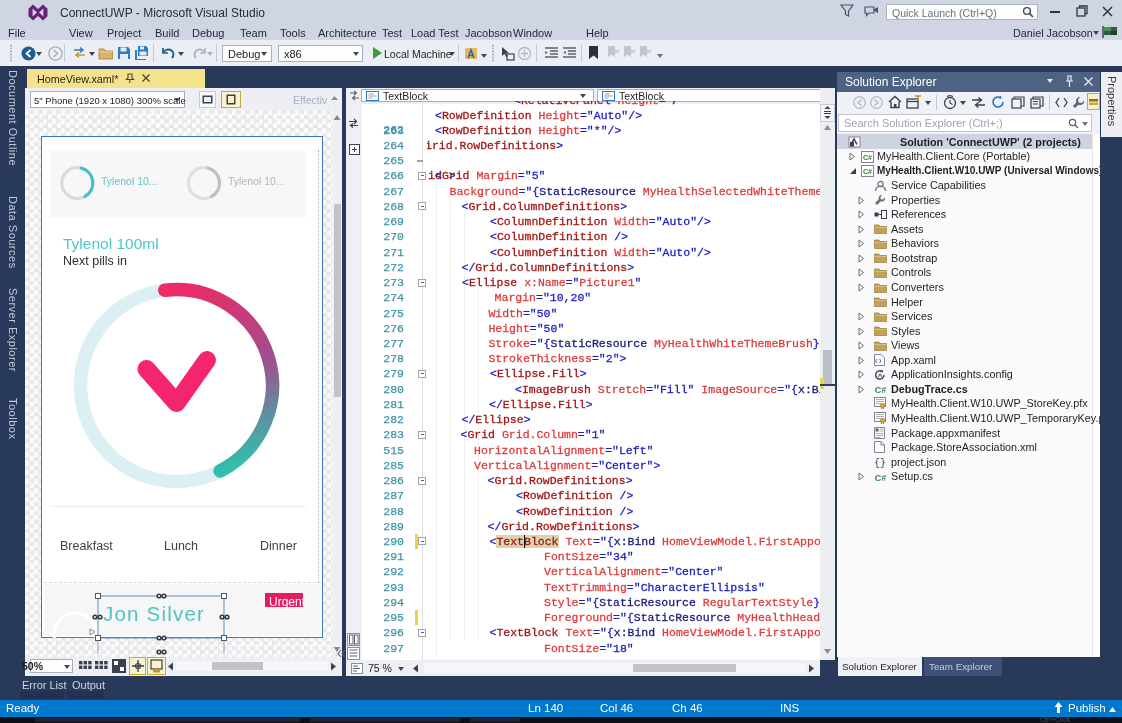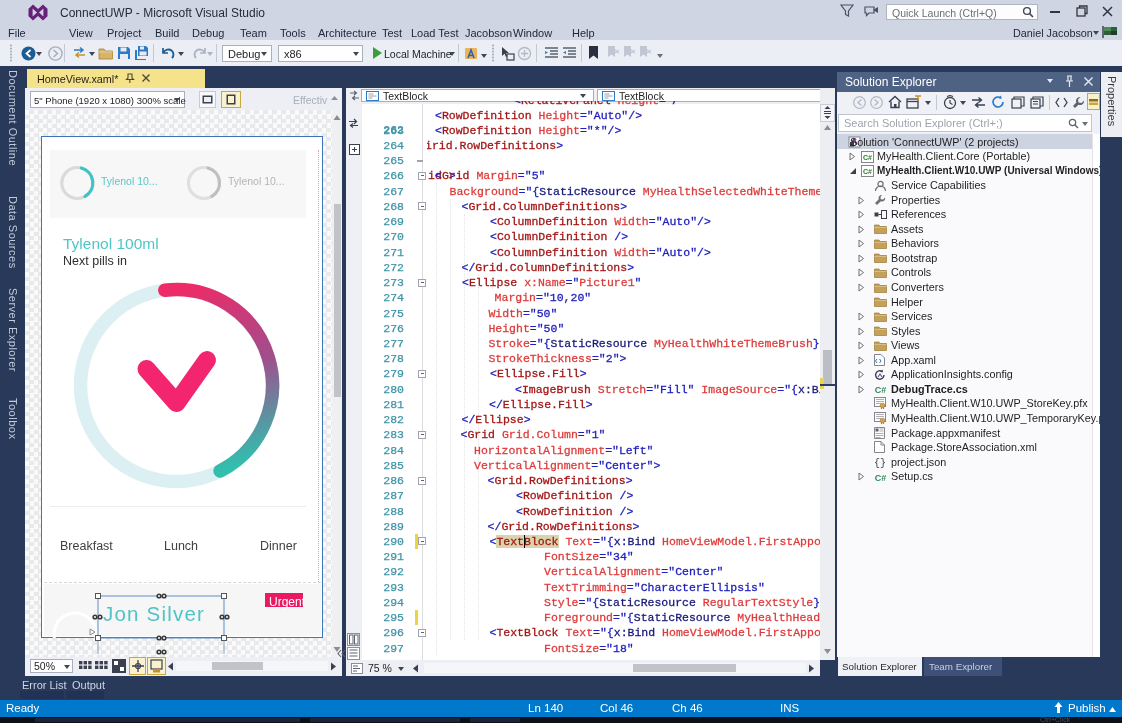--- a/index.html
+++ b/index.html
@@ -43,21 +43,21 @@
 <div class="ab" style="left:107px;top:27px;font-size:11px;color:#23293A;white-space:nowrap;">Project</div>
 <div class="ab" style="left:155px;top:27px;font-size:11px;color:#23293A;white-space:nowrap;">Build</div>
 <div class="ab" style="left:192px;top:27px;font-size:11px;color:#23293A;white-space:nowrap;">Debug</div>
 <div class="ab" style="left:240px;top:27px;font-size:11px;color:#23293A;white-space:nowrap;">Team</div>
 <div class="ab" style="left:280px;top:27px;font-size:11px;color:#23293A;white-space:nowrap;">Tools</div>
 <div class="ab" style="left:318px;top:27px;font-size:11px;color:#23293A;white-space:nowrap;">Architecture</div>
 <div class="ab" style="left:382px;top:27px;font-size:11px;color:#23293A;white-space:nowrap;">Test</div>
 <div class="ab" style="left:411px;top:27px;font-size:11px;color:#23293A;white-space:nowrap;">Load Test</div>
 <div class="ab" style="left:465px;top:27px;font-size:11px;color:#23293A;white-space:nowrap;">Jacobson</div>
 <div class="ab" style="left:513px;top:27px;font-size:11px;color:#23293A;white-space:nowrap;">Window</div>
-<div class="ab" style="left:572px;top:27px;font-size:11px;color:#23293A;white-space:nowrap;">Help</div>
+<div class="ab" style="left:586px;top:27px;font-size:11px;color:#23293A;white-space:nowrap;">Help</div>
 <div class="ab" style="left:1013px;top:27px;font-size:10.8px;color:#23293A;white-space:nowrap;text-align:center;">Daniel Jacobson</div>
 <div class="caret" style="left:1093px;top:31px;"></div>
 <svg class="ab" style="left:1102px;top:26px" width="16" height="12" viewBox="0 0 16 12">
       <path d="M1 0 V12" stroke="#3A4050" stroke-width="1.5"></path>
       <path d="M2 1 H15 V9 H2 Z" fill="#2E5E3A"></path>
       <path d="M2 1 H9 V5 H2 Z" fill="#4E8A58"></path>
       <path d="M9 5 H15 V9 H9 Z" fill="#1E3E28"></path>
     </svg>
 <div class="ab" style="left:0px;top:40px;width:1122px;height:26px;background:#ECEEF5;"></div>
 <svg class="ab" style="left:9px;top:44px" width="4" height="18" viewBox="0 0 4 18">
@@ -275,21 +275,21 @@
 <div class="ab" style="left:332px;top:110px;width:10px;height:547px;background:#F0F0F2;"></div>
 <svg class="ab" style="left:333px;top:114px" width="8" height="8" viewBox="0 0 8 8">
       <path d="M4 1 L7.5 6 L0.5 6 Z" fill="#8A8D99"></path>
     </svg>
 <div class="ab" style="left:333.5px;top:204px;width:7px;height:193px;background:#C1C3C9;"></div>
 <svg class="ab" style="left:333px;top:645px" width="8" height="8" viewBox="0 0 8 8">
       <path d="M4 7 L7.5 2 L0.5 2 Z" fill="#8A8D99"></path>
     </svg>
 <div class="ab" style="left:25px;top:657px;width:317px;height:19px;background:#EDEFF4;"></div>
 <div class="ab" style="left:30px;top:659px;width:43px;height:14px;background:#FEFEFE;border:1px solid #A9AEBE;"></div>
-<div class="ab" style="left:34px;top:660px;font-size:10.5px;color:#1E1E1E;white-space:nowrap;">50%</div>
+<div class="ab" style="left:22px;top:660px;font-size:10.5px;color:#1E1E1E;white-space:nowrap;font-weight:bold;">50%</div>
 <div class="caret" style="left:64px;top:665px"></div>
 <svg class="ab" style="left:78px;top:660px" width="15" height="12" viewBox="0 0 15 12">
       <rect x="1.0" y="1.0" width="3.4" height="3.4" fill="#3A4050"></rect>
       <rect x="1.0" y="5.6" width="3.4" height="3.4" fill="#3A4050"></rect>
       <rect x="5.6" y="1.0" width="3.4" height="3.4" fill="#3A4050"></rect>
       <rect x="5.6" y="5.6" width="3.4" height="3.4" fill="#3A4050"></rect>
       <rect x="10.2" y="1.0" width="3.4" height="3.4" fill="#3A4050"></rect>
       <rect x="10.2" y="5.6" width="3.4" height="3.4" fill="#3A4050"></rect>
     </svg>
 <svg class="ab" style="left:94px;top:660px" width="15" height="12" viewBox="0 0 15 12">
@@ -371,21 +371,21 @@
 <div class="ln" style="left:370px;top:290.3px">274</div>
 <div class="ln" style="left:370px;top:305.5px">275</div>
 <div class="ln" style="left:370px;top:320.7px">276</div>
 <div class="ln" style="left:370px;top:336.0px">277</div>
 <div class="ln" style="left:370px;top:351.2px">278</div>
 <div class="ln" style="left:370px;top:366.4px">279</div>
 <div class="ln" style="left:370px;top:381.6px">280</div>
 <div class="ln" style="left:370px;top:396.9px">281</div>
 <div class="ln" style="left:370px;top:412.1px">282</div>
 <div class="ln" style="left:370px;top:427.3px">283</div>
-<div class="ln" style="left:370px;top:442.6px">284</div>
+<div class="ln" style="left:370px;top:442.6px">515</div>
 <div class="ln" style="left:370px;top:457.8px">285</div>
 <div class="ln" style="left:370px;top:473.0px">286</div>
 <div class="ln" style="left:370px;top:488.2px">287</div>
 <div class="ln" style="left:370px;top:503.5px">288</div>
 <div class="ln" style="left:370px;top:518.7px">289</div>
 <div class="ln" style="left:370px;top:533.9px">290</div>
 <div class="ln" style="left:370px;top:549.2px">291</div>
 <div class="ln" style="left:370px;top:564.4px">292</div>
 <div class="ln" style="left:370px;top:579.6px">293</div>
 <div class="ln" style="left:370px;top:594.9px">294</div>
@@ -579,21 +579,21 @@
     </svg>
 <div class="caret" style="left:1082px;top:122px;border-top-color:#6B7078"></div>
 <div class="ab" style="left:837px;top:134px;width:263px;height:523px;background:#FAFAFC;"></div>
 <div class="ab" style="left:1092px;top:134px;width:8px;height:523px;background:#FFFFFF;border-left:1px solid #E4E4E8;"></div>
 <div class="ab" style="left:837px;top:134px;width:255px;height:14.5px;background:#CDD3E1;"></div>
 <svg class="ab" style="left:848px;top:136.0px" width="13" height="12" viewBox="0 0 13 12">
       <rect x="1" y="1" width="11" height="10" fill="#FDFDFD" stroke="#85858D"></rect>
       <path d="M3 8.5 L6 3 L9 8.5" fill="none" stroke="#6A3A8E" stroke-width="1.6"></path>
       <rect x="2" y="6" width="4" height="4.5" fill="#3E3E46"></rect>
     </svg>
-<div class="ab" style="left:850px;top:135.5px;font-size:10.8px;color:#1E1E1E;white-space:nowrap;font-weight:normal;">Solution 'ConnectUWP' (2 projects)</div>
+<div class="ab" style="left:900px;top:135.5px;font-size:10.8px;color:#1E1E1E;white-space:nowrap;font-weight:bold;">Solution 'ConnectUWP' (2 projects)</div>
 <svg class="ab" style="left:849px;top:152.05px" width="7" height="9" viewBox="0 0 7 9">
       <path d="M1 1 L5.5 4.5 L1 8 Z" fill="none" stroke="#6E6E72" stroke-width="1"></path>
     </svg>
 <svg class="ab" style="left:861px;top:150.55px" width="13" height="12" viewBox="0 0 13 12">
       <rect x="0.5" y="0.5" width="12" height="11" fill="#FDFDFD" stroke="#85858D"></rect>
       <text x="6.5" y="8.8" font-size="7" font-weight="bold" fill="#2E7A2E" text-anchor="middle" font-family="Liberation Sans">C#</text>
     </svg>
 <div class="ab" style="left:877px;top:150.05px;font-size:10.8px;color:#1E1E1E;white-space:nowrap;font-weight:normal;">MyHealth.Client.Core (Portable)</div>
 <svg class="ab" style="left:849px;top:167.1px" width="8" height="8" viewBox="0 0 8 8">
       <path d="M7 1 V7 H1 Z" fill="#3E3E40"></path>

